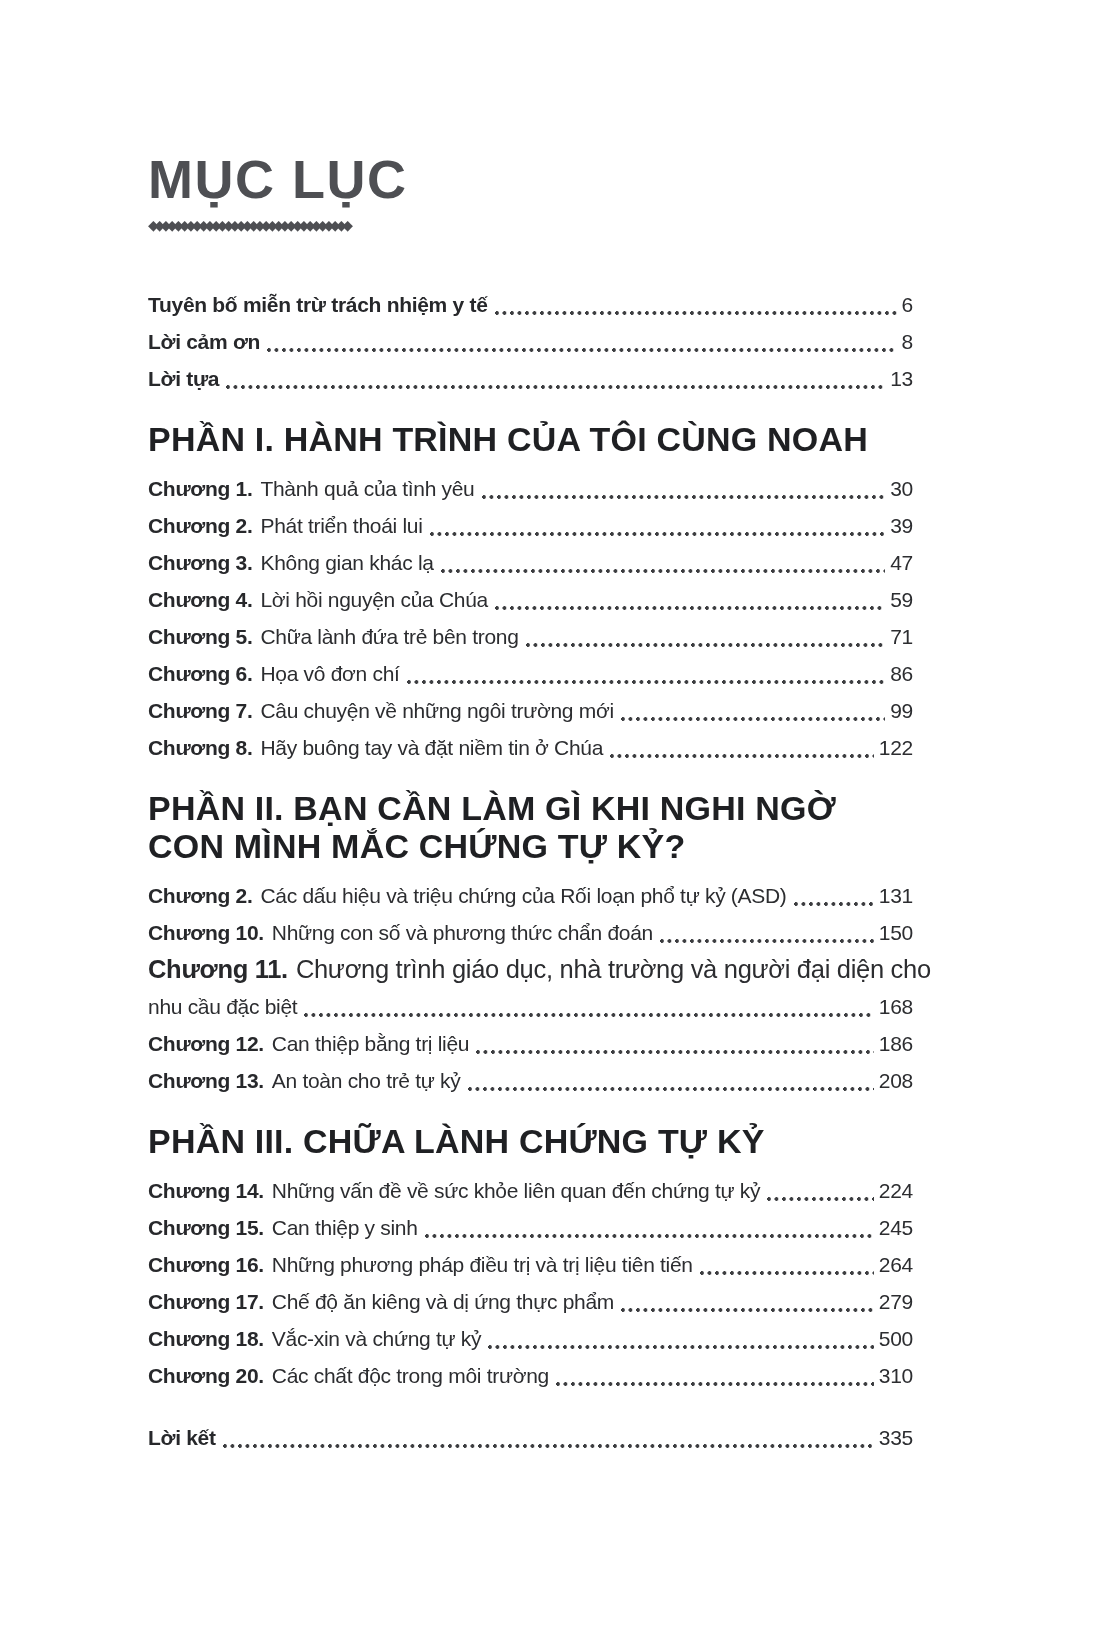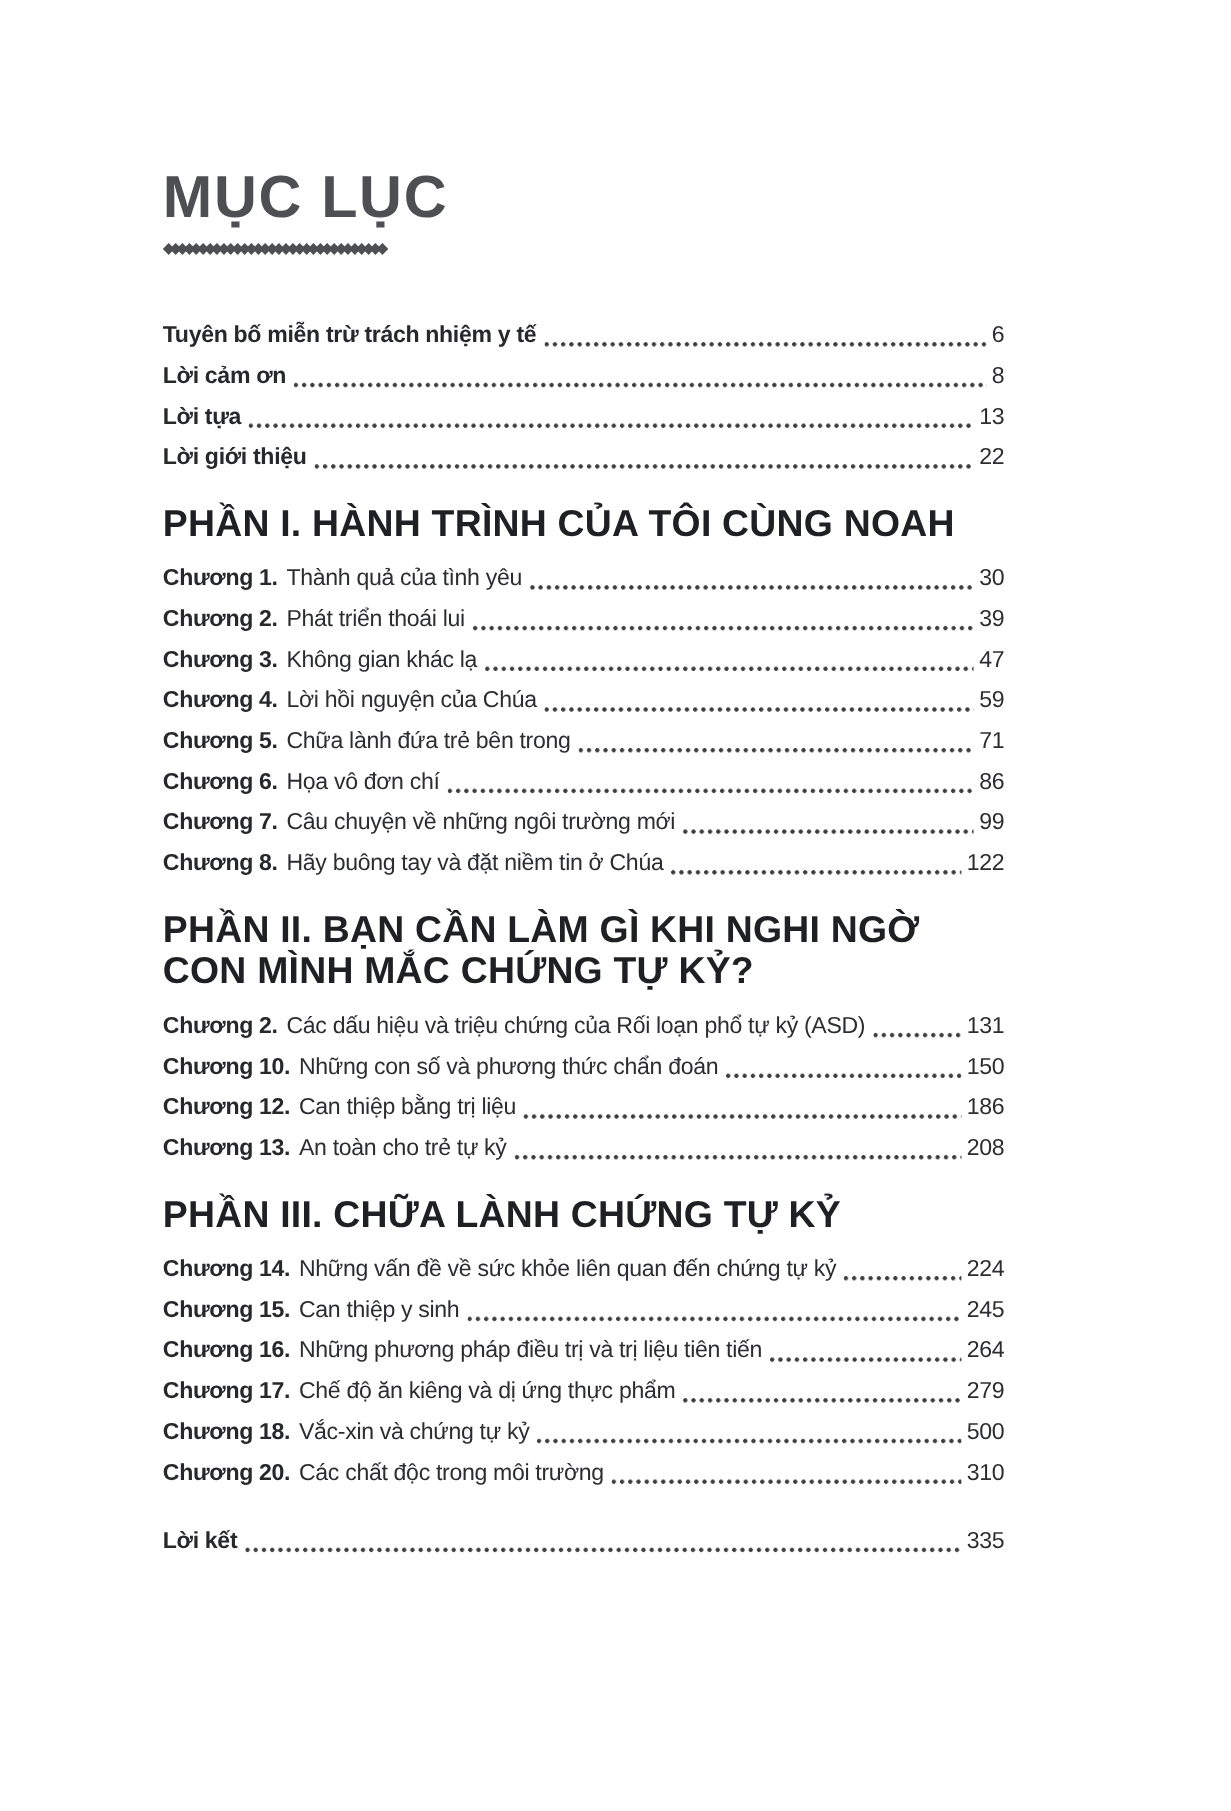--- a/index.html
+++ b/index.html
@@ -94,25 +94,20 @@
     <div class="toc-row">
       <span class="lbl bold">Lời cảm ơn</span>
       <span class="leader"></span>
       <span class="pg">8</span>
     </div>
     <div class="toc-row">
       <span class="lbl bold">Lời tựa</span>
       <span class="leader"></span>
       <span class="pg">13</span>
     </div>
-    <div class="toc-row">
-      <span class="lbl bold">Lời giới thiệu</span>
-      <span class="leader"></span>
-      <span class="pg">22</span>
-    </div>
   </div>
 
   <div class="part-heading">PHẦN I. HÀNH TRÌNH CỦA TÔI CÙNG NOAH</div>
   <div>
     <div class="toc-row">
       <span class="lbl"><span class="ch-num">Chương 1.</span><span>Thành quả của tình yêu</span></span>
       <span class="leader"></span>
       <span class="pg">30</span>
     </div>
     <div class="toc-row">
@@ -156,20 +151,28 @@
   <div>
     <div class="toc-row">
       <span class="lbl"><span class="ch-num">Chương 2.</span><span>Các dấu hiệu và triệu chứng của Rối loạn phổ tự kỷ (ASD)</span></span>
       <span class="leader"></span>
       <span class="pg">131</span>
     </div>
     <div class="toc-row">
       <span class="lbl"><span class="ch-num">Chương 10.</span><span>Những con số và phương thức chẩn đoán</span></span>
       <span class="leader"></span>
       <span class="pg">150</span>
+    </div>
+    <div>
+      <div class="line1"><span class="ch-num">Chương 11.</span><span>Chương trình giáo dục, nhà trường và người đại diện cho</span></div>
+      <div class="toc-row">
+        <span class="lbl">nhu cầu đặc biệt</span>
+        <span class="leader"></span>
+        <span class="pg">168</span>
+      </div>
     </div>
     <div class="toc-row">
       <span class="lbl"><span class="ch-num">Chương 12.</span><span>Can thiệp bằng trị liệu</span></span>
       <span class="leader"></span>
       <span class="pg">186</span>
     </div>
     <div class="toc-row">
       <span class="lbl"><span class="ch-num">Chương 13.</span><span>An toàn cho trẻ tự kỷ</span></span>
       <span class="leader"></span>
       <span class="pg">208</span>

